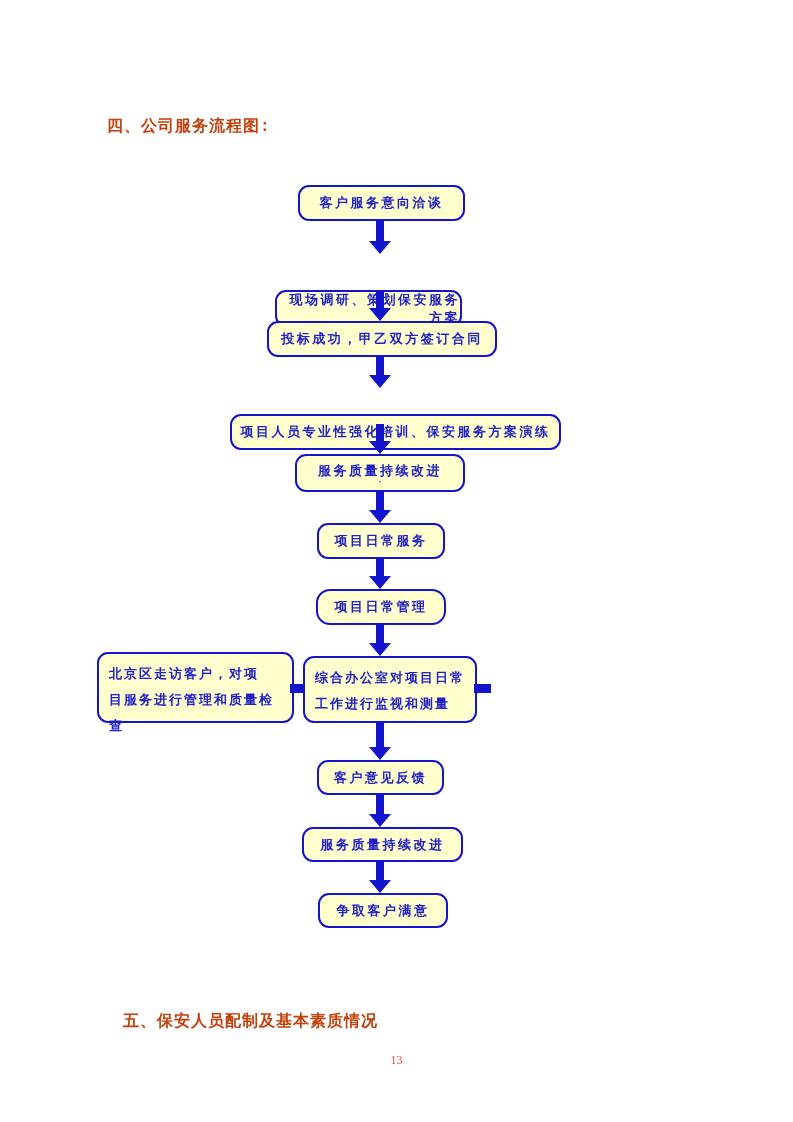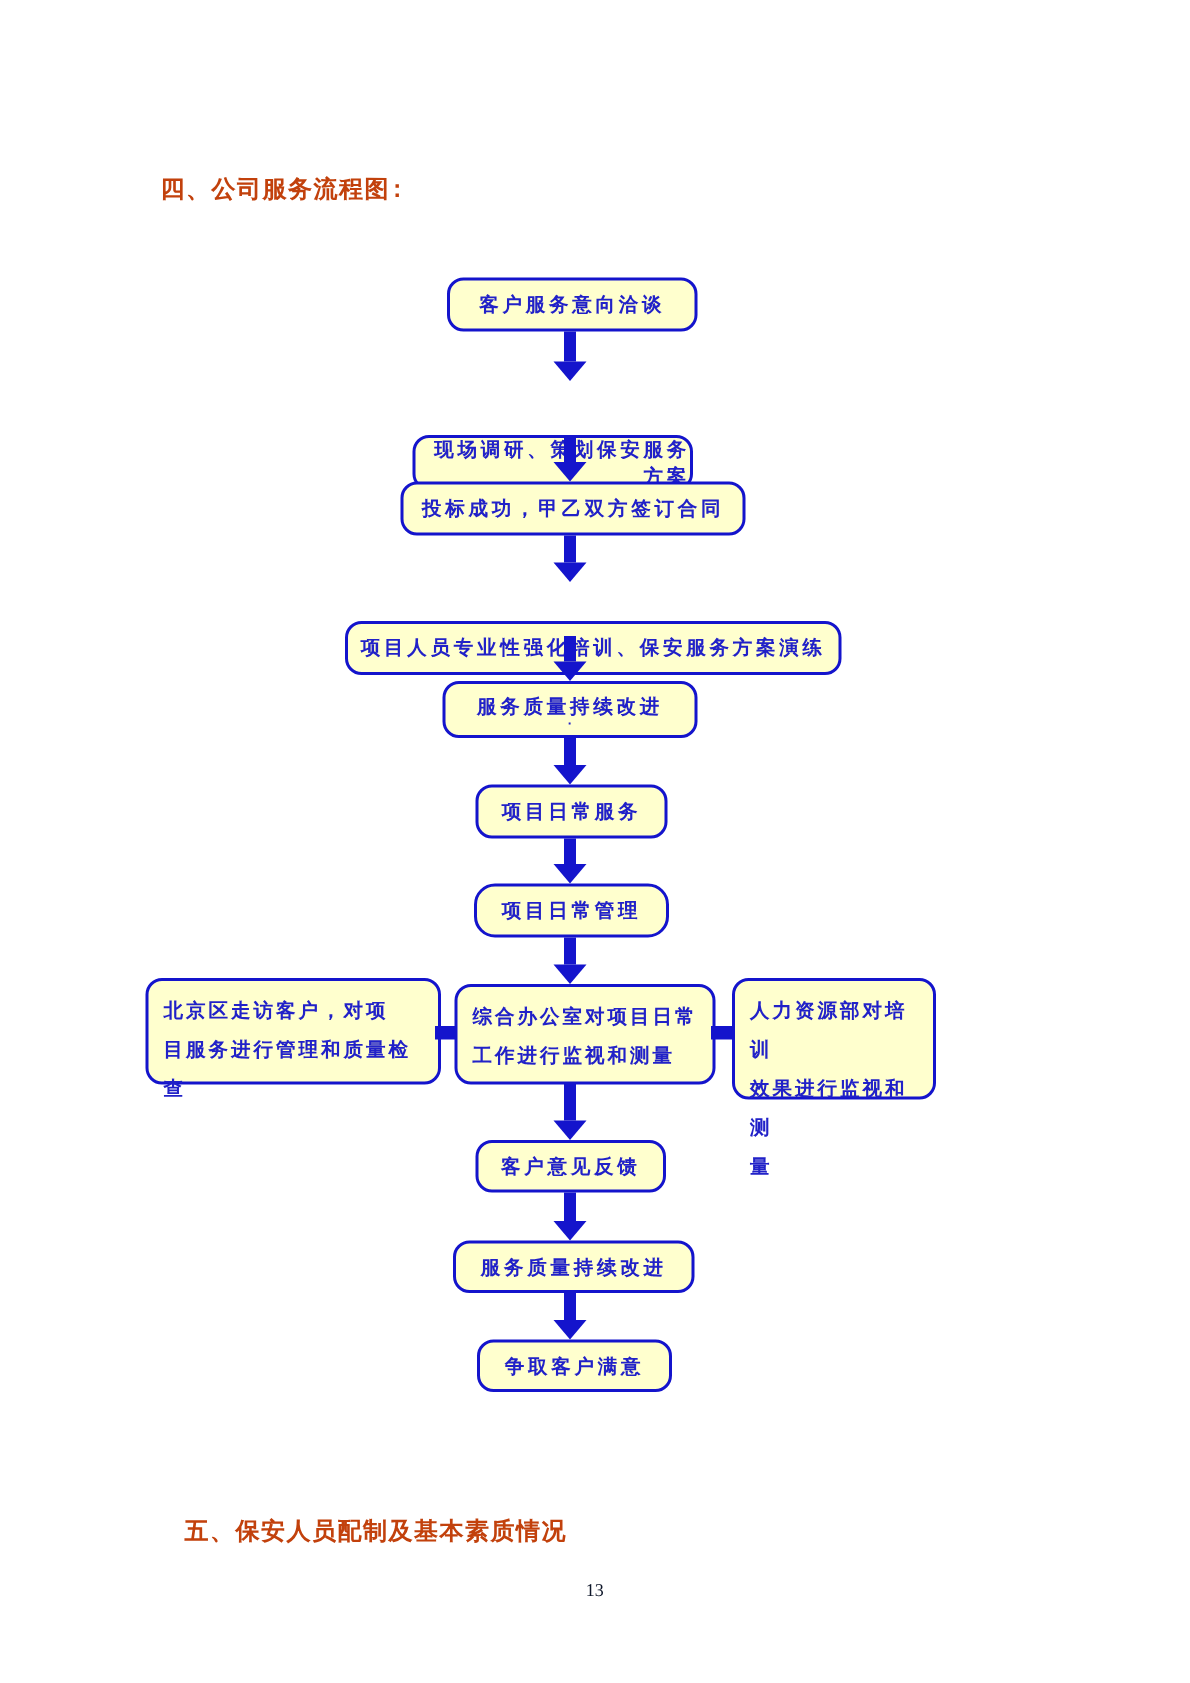--- a/index.html
+++ b/index.html
@@ -20,21 +20,21 @@
     font-family: Liberation Mono, monospace;
   }
   .heading-top { left: 107px; top: 116px; }
   .heading-bottom { left: 123px; top: 1011px; }
   .page-number {
     position: absolute;
     left: 0; right: 0;
     top: 1053px;
     text-align: center;
     font-size: 12px;
-    color: #0f172a;
+    color: #ef4444;
     font-family: "Liberation Serif", serif;
   }
   .node {
     position: absolute;
     box-sizing: border-box;
     background: var(--box-fill, #FFFFCE);
     border: 2px solid var(--box-border, #1414CC);
     border-radius: 11px;
     color: var(--box-text, #2121C8);
     font-weight: bold;
@@ -143,23 +143,20 @@
   <div class="node multi" style="left:97px; top:652px; width:197px; height:71px;">北京区走访客户，对项
 目服务进行管理和质量检查</div>
 
   <div class="hconn" style="left:290px; top:684px; width:16px;"></div>
 
   <div class="node multi" style="left:303px; top:656px; width:174px; height:67px;">综合办公室对项目日常
 工作进行监视和测量</div>
 
   <div class="hconn" style="left:474px; top:684px; width:17px;"></div>
 
-  <div class="node multi" style="left:488px; top:652px; width:136px; height:81px;" style2="">人力资源部对培训
-效果进行监视和测
-量</div>
 
   <div class="varrow" style="left:369px; top:722px; height:38px;">
     <div class="shaft"></div>
       <div class="head"></div>
   </div>
 
   <div class="node" style="left:317px; top:760px; width:127px; height:35px;">客户意见反馈</div>
 
   <div class="varrow" style="left:369px; top:795px; height:32px;">
     <div class="shaft"></div>

